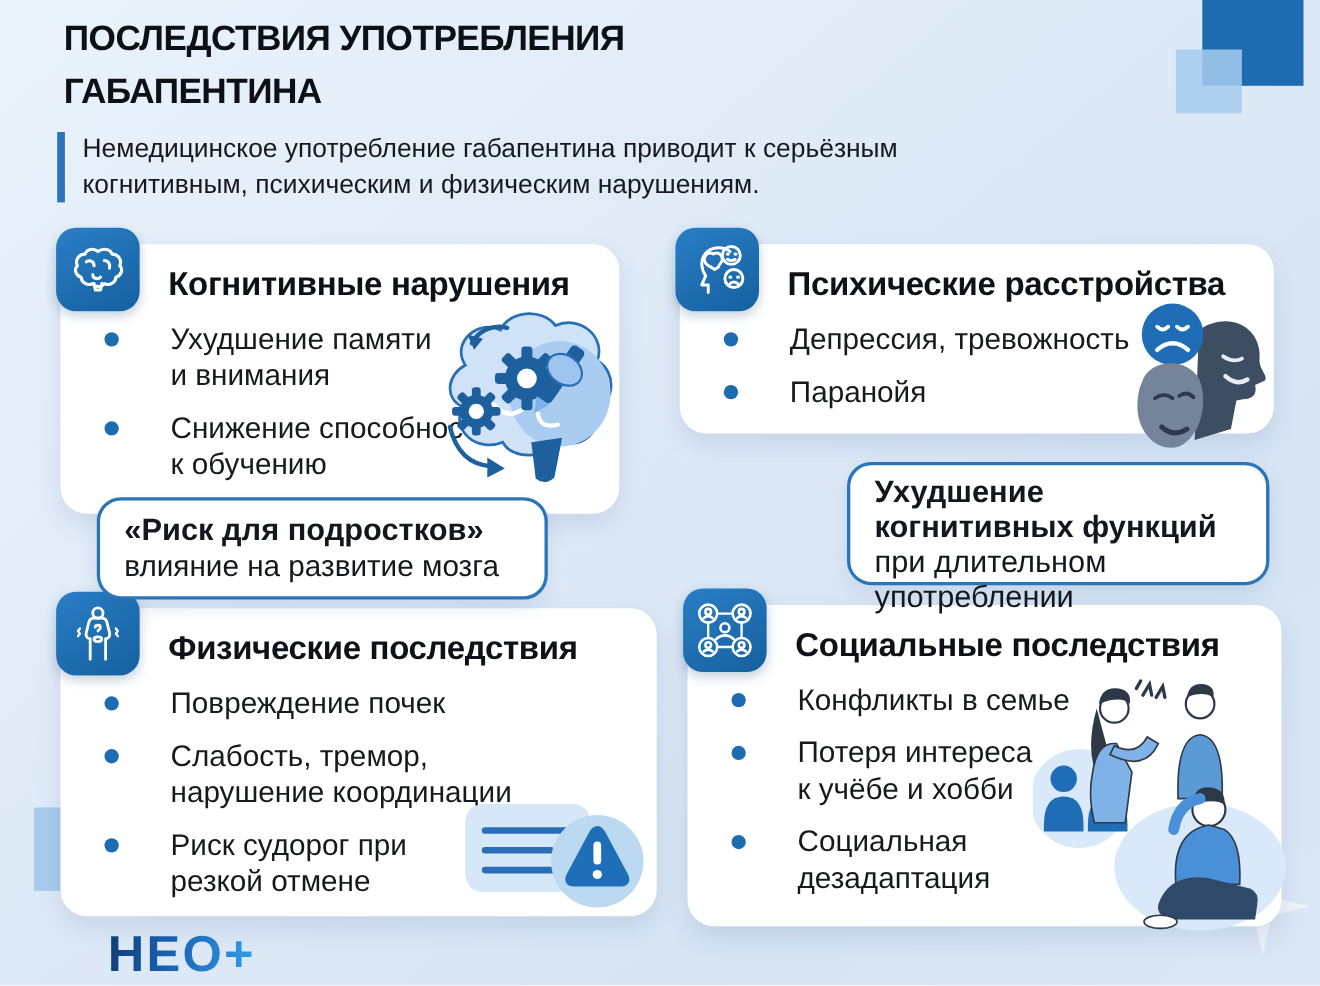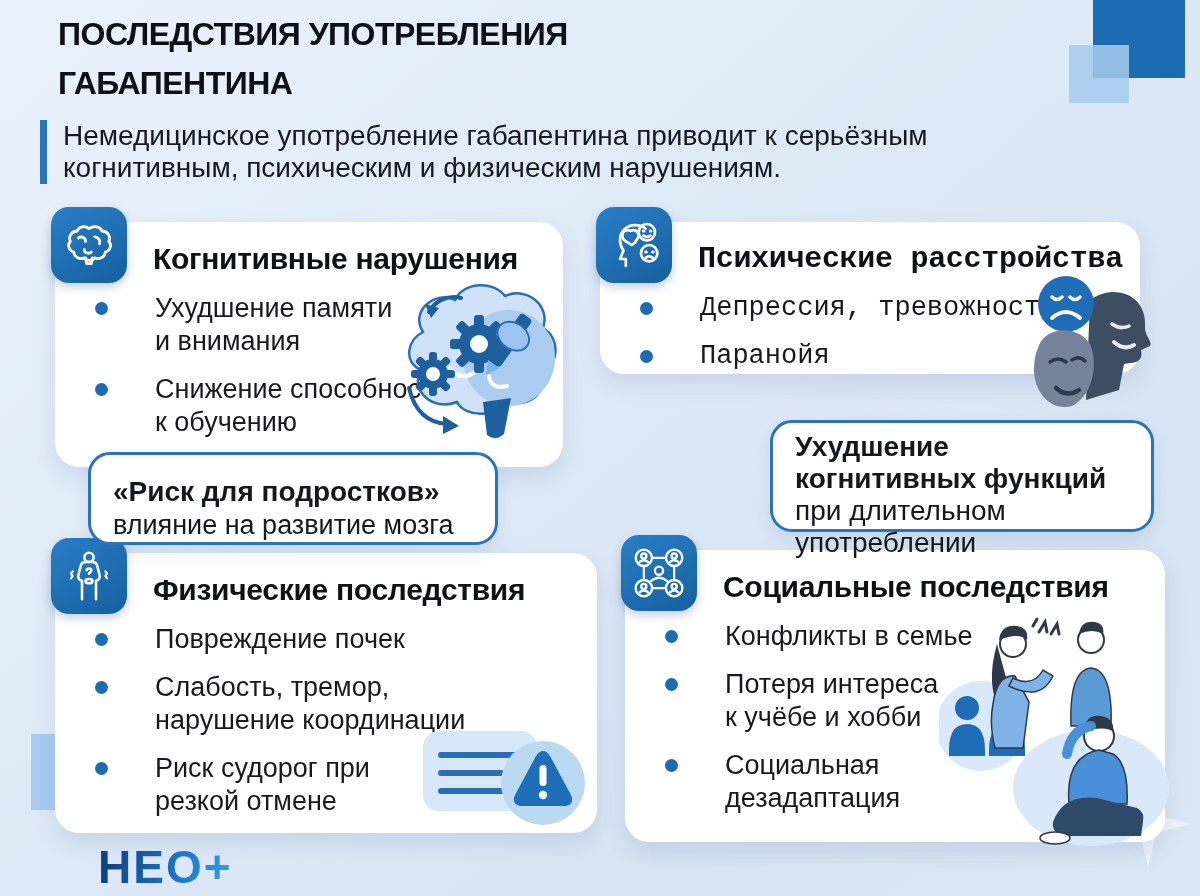--- a/index.html
+++ b/index.html
@@ -15,50 +15,50 @@
   .deco { position:absolute; }
   .deco-dark-square { left:1093px; top:0; width:92px; height:78px; background:#1d6cb1; }
   .deco-light-square-top { left:1069px; top:45px; width:60px; height:58px; background:rgba(166,203,238,.85); }
   .deco-light-square-bottom { left:31px; top:734px; width:76px; height:76px; background:#a9cbee; }
   .deco-sparkle { left:1102px; top:778px; width:92px; height:92px; opacity:.55; }
 
   
   .title { position:absolute; left:58px; top:10px; font-size:32px; line-height:49px;
            font-weight:800; letter-spacing:-.5px; color:#0d1014; }
   .title span { display:block; }
-  .subtitle { position:absolute; left:40px; top:120px; width:960px;
+  .subtitle { position:absolute; left:52px; top:120px; width:960px;
               border-left:7px solid #2a74b8; padding-left:16px;
-              font-size:28px; line-height:32px; font-weight:500; white-space:pre-line; color:#16191e; }
+              font-size:24px; line-height:32px; font-weight:500; white-space:pre-line; color:#16191e; }
 
   
   .card { position:absolute; background:#ffffff; border-radius:24px;
           box-shadow:0 10px 22px rgba(38,78,128,.12); }
   .card-1 { left:55px;  top:222px; width:508px; height:245px; }
-  .card-2 { left:600px; top:222px; width:540px; height:152px;font-family:Liberation Mono, monospace; }
+  .card-2 { left:618px; top:222px; width:540px; height:172px; }
   .card-3 { left:55px;  top:553px; width:542px; height:280px; }
   .card-4 { left:625px; top:550px; width:540px; height:292px; }
 
   .icon-sq { position:absolute; left:-4px; top:-15px; width:76px; height:76px;
              border-radius:18px; background:linear-gradient(150deg,#2a7ec6,#15609f);
              display:flex; align-items:center; justify-content:center;
              box-shadow:0 4px 10px rgba(20,70,120,.25); }
   .icon-sq svg { width:56px; height:56px; }
 
   .card-title { padding:20px 16px 0 98px; font-size:30px; font-weight:800;
                 letter-spacing:-.3px; color:#0e1116; white-space:nowrap; }
 
   ul.bullets { list-style:none; padding:16px 0 0 40px; }
   li.bullet { display:flex; margin-bottom:15px;gap:32px; }
   .dot { flex:0 0 13px; width:13px; height:13px; border-radius:50%;
          background:#1d6cb1; margin:10px 15px 0 0; }
   .btext { font-size:27px; line-height:33px; white-space:pre-line; color:#17191d; }
 
   
   .callout { position:absolute; background:#ffffff; border:3px solid #2a74b8;
-             border-radius:22px; z-index:5; padding:20px 22px;
+             border-radius:22px; z-index:5; padding:10px 22px;
              box-shadow:0 8px 16px rgba(38,78,128,.10); }
   .callout-1 { left:88px; top:452px; width:410px; height:93px; }
   .callout-2 { left:770px; top:420px; width:384px; height:112px; padding-top:8px; }
   .callout b { font-weight:800; }
   .callout-1 .co-bold { display:block; font-size:28px; font-weight:800; line-height:34px; }
   .callout-1 .co-rest { display:block; font-size:27px; line-height:33px; }
   .callout-2 .co-bold { font-size:28px; font-weight:800; line-height:32px; }
   .callout-2 .co-rest { font-size:28px; font-weight:400; line-height:32px; }
 
   

